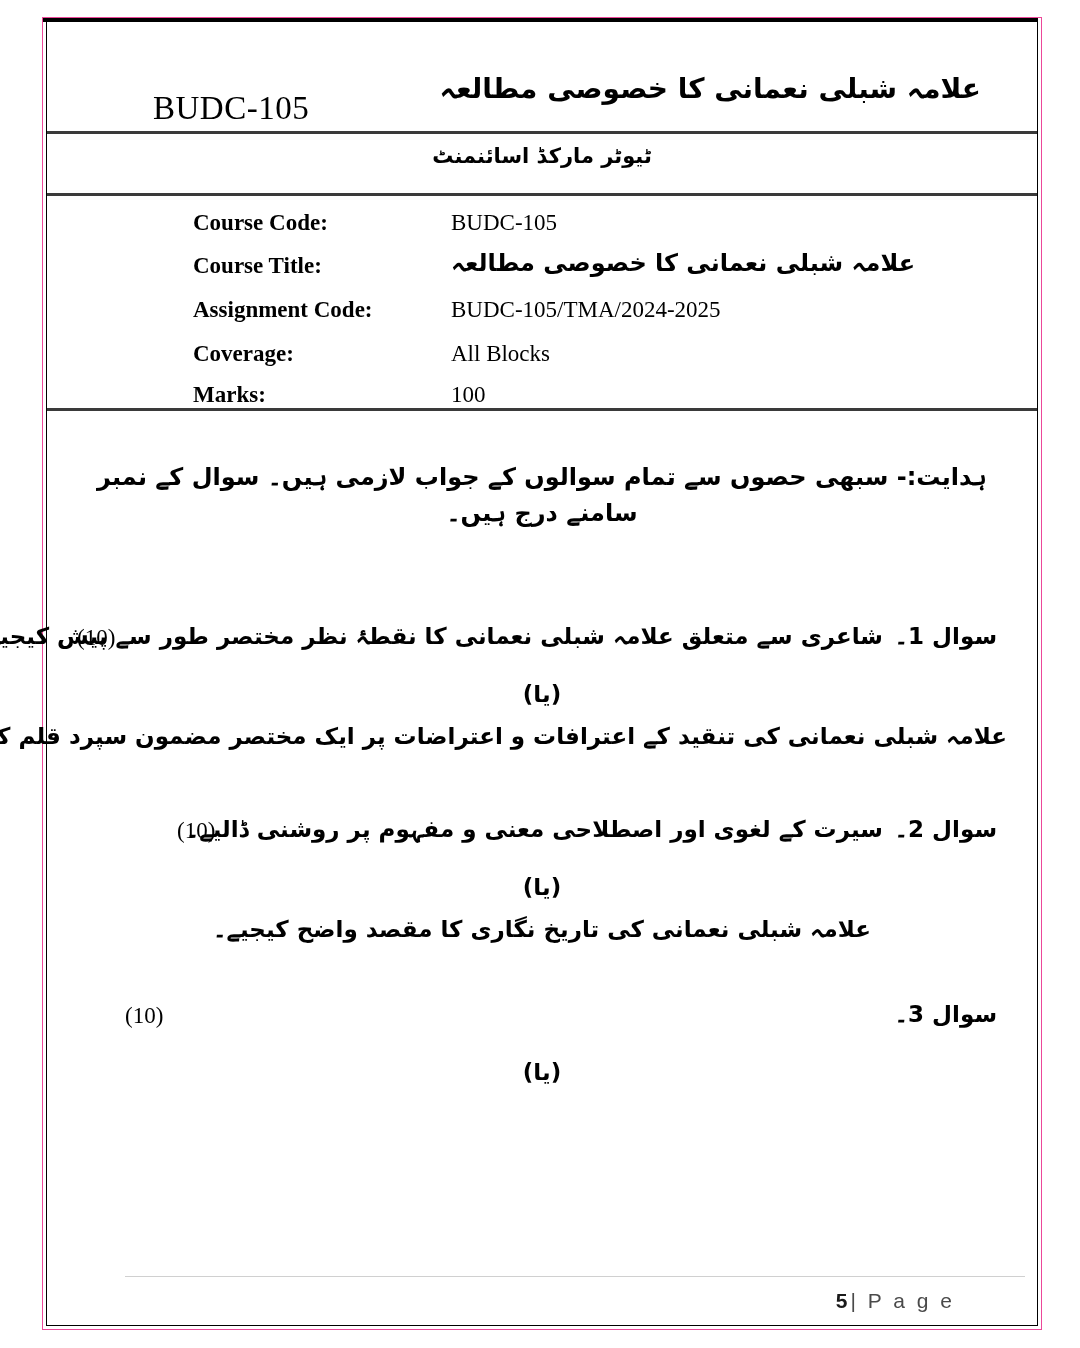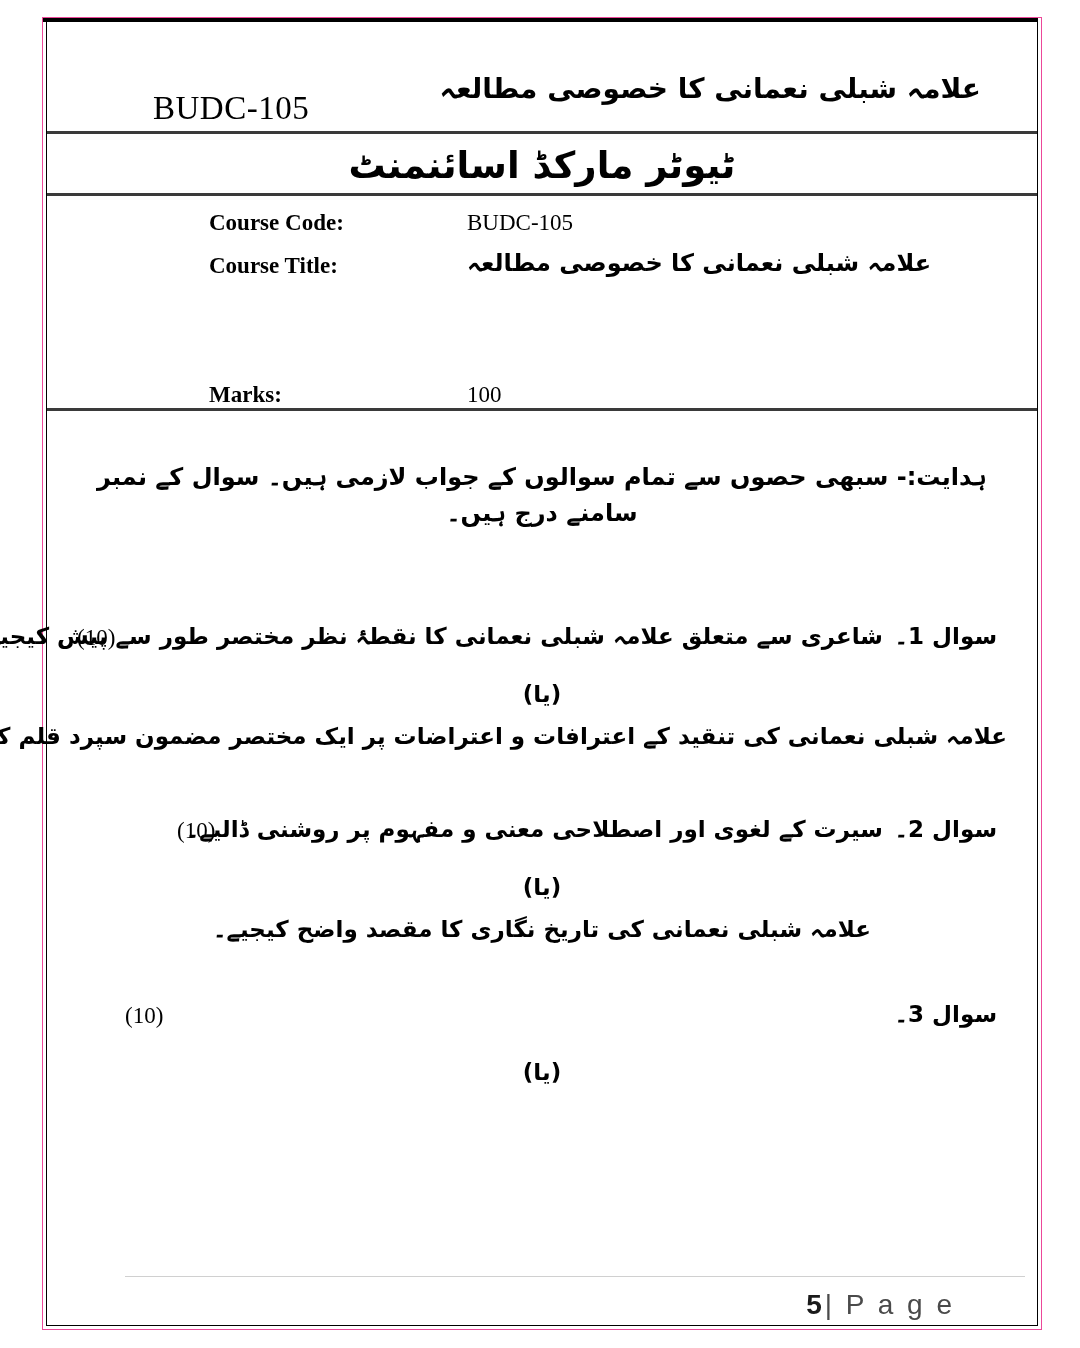--- a/index.html
+++ b/index.html
@@ -87,39 +87,39 @@
     height: 62px;
     border-bottom: 3px solid #3a3a3a;
     box-sizing: border-box;
   }
   .tma-title {
     position: absolute;
     left: 0;
     right: 0;
     top: 10px;
     text-align: center;
-    font-size: 37px;
+    font-size: 21px;
     direction: rtl;
     font-family: "DejaVu Sans", "Liberation Sans", sans-serif;
     font-weight: 600;
   }
 
   
   .meta-band {
     position: absolute;
     left: 4px;
     right: 4px;
     top: 178px;
     height: 215px;
     border-bottom: 3px solid #3a3a3a;
     box-sizing: border-box;
   }
   .meta-row {
     position: absolute;
-    left: 16px;
+    left: 0;
     right: 0;
     height: 40px;
     white-space: nowrap;
   }
   .meta-label {
     position: absolute;
     left: 146px;
     top: 0;
     font-size: 23px;
     font-weight: 600;
@@ -231,21 +231,21 @@
     left: 78px;
     right: 12px;
     top: 865px;
     height: 1px;
     background: #d0d0d0;
   }
   .footer-page {
     position: absolute;
     right: 82px;
     top: 878px;
-    font-size: 28px;
+    font-size: 21px;
     font-family: "Liberation Sans", "DejaVu Sans", sans-serif;
     color: #4a4a4a;
     letter-spacing: 3px;
     white-space: nowrap;
   }
   .footer-page b {
     color: #1a1a1a;
     font-weight: 700;
   }
 </style>
@@ -270,21 +270,29 @@
     <div class="meta-row" style="top:14px;">
       <span class="meta-label">Course Code:</span>
       <span class="meta-value">BUDC-105</span>
     </div>
 
     <div class="meta-row" style="top:57px;">
       <span class="meta-label">Course Title:</span>
       <span class="meta-value urdu">علامہ شبلی نعمانی کا خصوصی مطالعہ</span>
     </div>
 
-
+    <div class="meta-row" style="top:101px;">
+      <span class="meta-label">Assignment Code:</span>
+      <span class="meta-value">BUDC-105/TMA/2024-2025</span>
+    </div>
+
+    <div class="meta-row" style="top:145px;">
+      <span class="meta-label">Coverage:</span>
+      <span class="meta-value">All Blocks</span>
+    </div>
 
     <div class="meta-row" style="top:186px;">
       <span class="meta-label">Marks:</span>
       <span class="meta-value">100</span>
     </div>
 
   </div>
 
   <div class="body-area">
 

